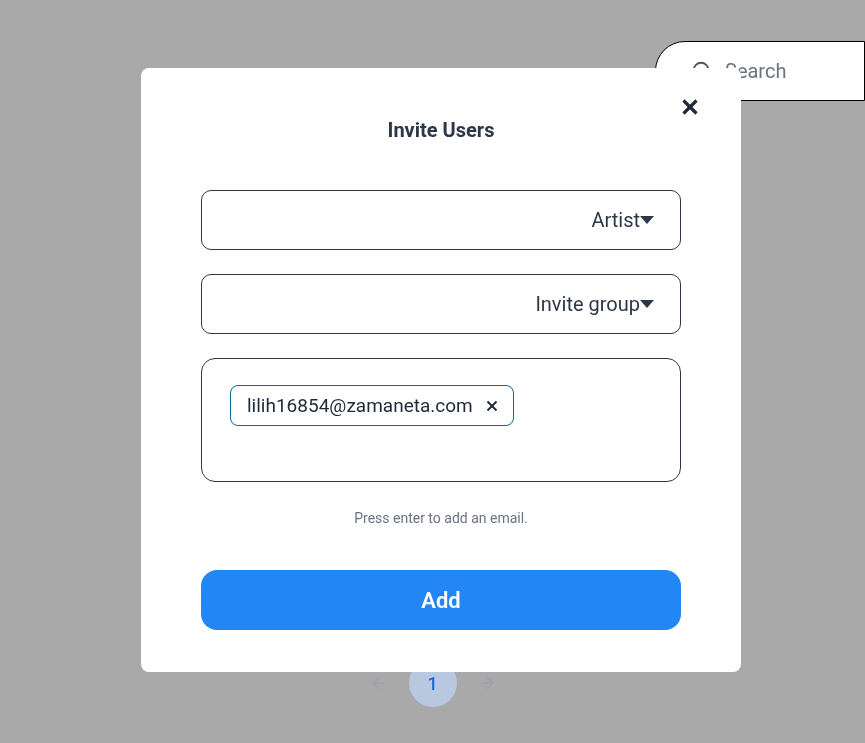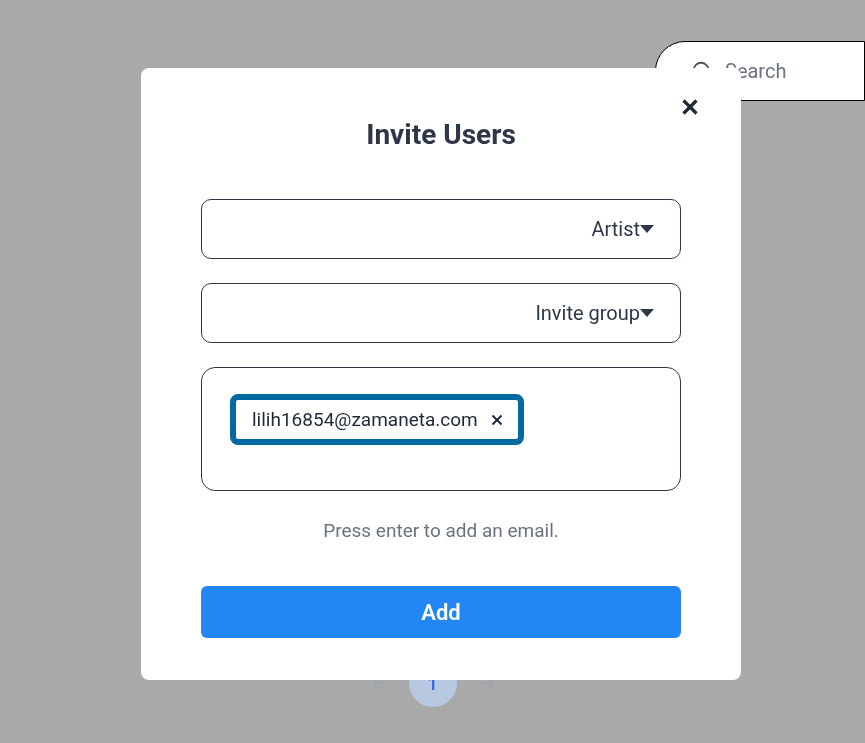--- a/index.html
+++ b/index.html
@@ -95,21 +95,21 @@
       top: 26px;
       right: 38px;
       width: 26px;
       height: 26px;
       cursor: pointer;
       color: #1f2937;
     }
 
     .modal-title {
       text-align: center;
-      font-size: 28px;
+      font-size: 20px;
       font-weight: 700;
       color: #2d3748;
       margin-bottom: 48px;
     }
 
     .select-field {
       width: 100%;
       height: 60px;
       border: 1px solid #2d3748;
       border-radius: 10px;
@@ -139,50 +139,50 @@
       padding: 26px 28px;
       display: flex;
       flex-wrap: wrap;
       align-items: flex-start;
       gap: 10px;
     }
 
     .email-chip {
       display: inline-flex;
       align-items: center;
-      border: 6px solid #0369a1;
+      border: 1px solid #0369a1;
       border-radius: 8px;
       padding: 8px 12px 8px 16px;
       gap: 10px;
       font-size: 19px;
       color: #1f2937;
     }
 
     .email-chip-remove {
       width: 18px;
       height: 18px;
       cursor: pointer;
       color: #1f2937;
     }
 
     .hint-text {
       text-align: center;
-      font-size: 19px;
+      font-size: 14px;
       color: #6b7280;
       margin-top: 28px;
       margin-bottom: 44px;
     }
 
     .add-button {
       width: 100%;
-      height: 52px;
+      height: 60px;
       background: #2386f5;
       color: #fff;
       border: none;
-      border-radius: 6px;
+      border-radius: 16px;
       font-size: 22px;
       font-weight: 600;
       cursor: pointer;
     }
   </style>
 </head>
 <body>
 
 <div class="search-container">
   <svg class="search-icon-svg" viewBox="0 0 24 24" fill="none" stroke="#4b5563" stroke-width="2">

